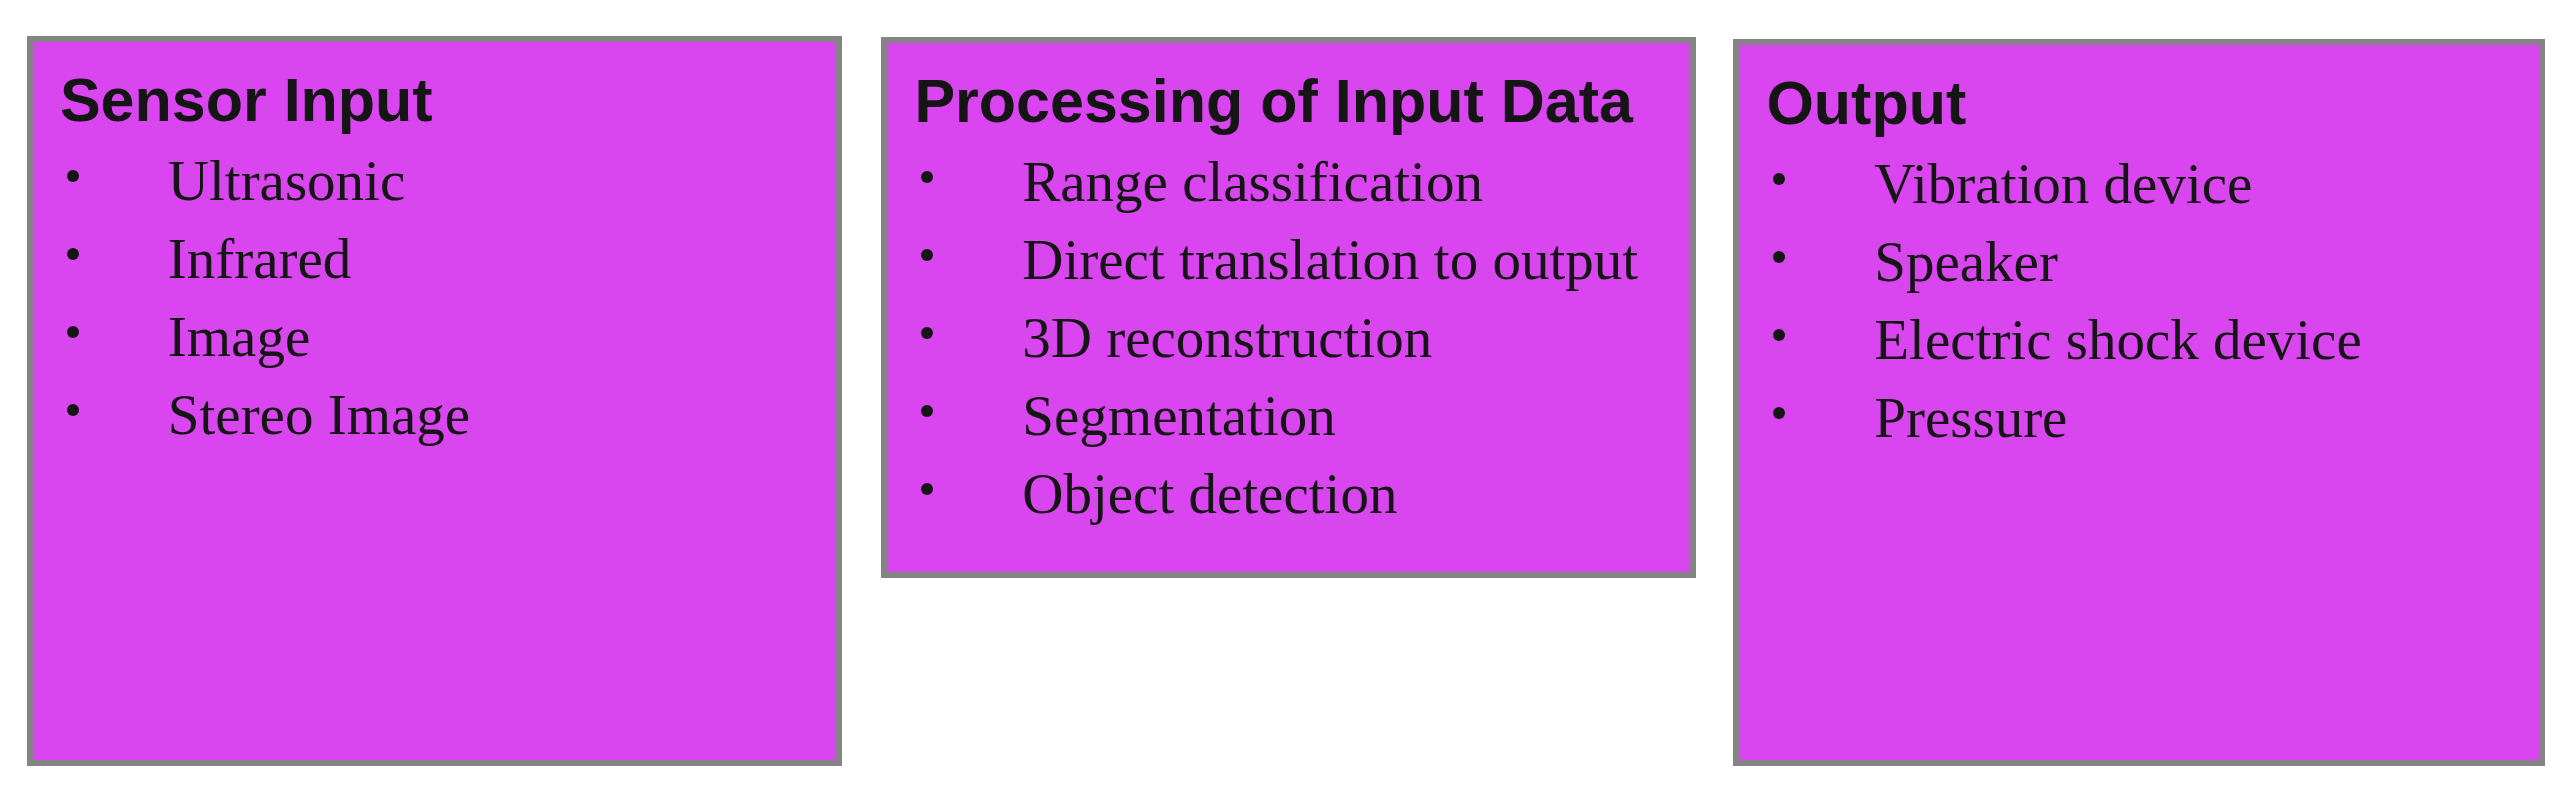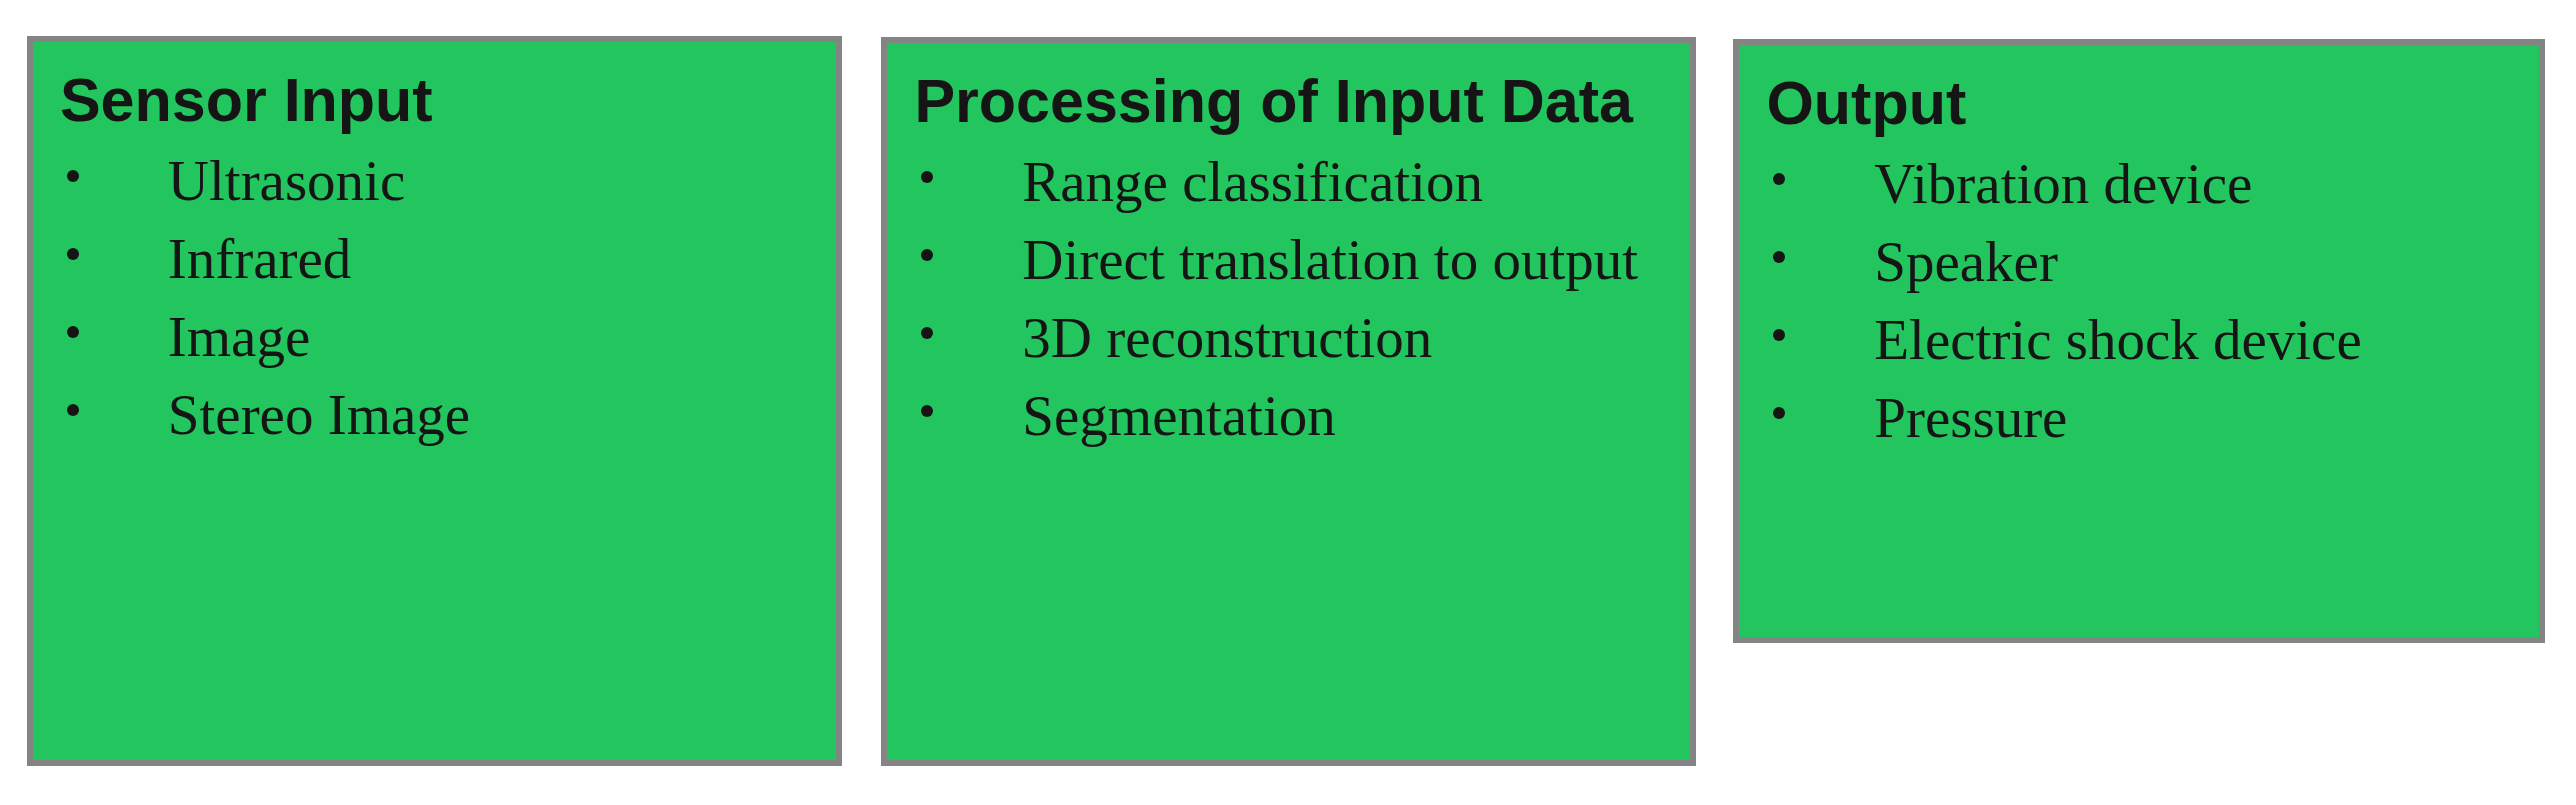--- a/index.html
+++ b/index.html
@@ -13,25 +13,25 @@
     height: 805px;
     background: #ffffff;
     font-family: "Liberation Sans", sans-serif;
     color: #151515;
     overflow: hidden;
   }
   .box {
     position: absolute;
     box-sizing: border-box;
     border: 6.6px solid #848484;
-    background: #22c55e;
+    background: #d946ef;
   }
   .box--sensor    { left: 26.5px;   top: 36px; width: 815px; height: 730px; }
-  .box--process   { left: 881px;  top: 37px; width: 815px; height: 729px; }
-  .box--output    { left: 1733px; top: 39px; width: 812px; height: 604px; }
+  .box--process   { left: 881px;  top: 37px; width: 815px; height: 541px; }
+  .box--output    { left: 1733px; top: 39px; width: 812px; height: 727px; }
 
   .box-title {
     margin: 0;
     padding: 17px 9.5px 0 27.4px;
     font-size: 61px;
     line-height: 83px;
     font-weight: bold;
     color: #151515;
     white-space: nowrap;
   }
@@ -99,20 +99,24 @@
         <span class="item-text">Direct translation to output</span>
       </li>
       <li>
         <span class="bullet"></span>
         <span class="item-text">3D reconstruction</span>
       </li>
       <li>
         <span class="bullet"></span>
         <span class="item-text">Segmentation</span>
       </li>
+      <li>
+        <span class="bullet"></span>
+        <span class="item-text">Object detection</span>
+      </li>
     </ul>
   </section>
 
   <section class="box box--output">
     <h2 class="box-title">Output</h2>
     <ul class="box-list">
       <li>
         <span class="bullet"></span>
         <span class="item-text">Vibration device</span>
       </li>

